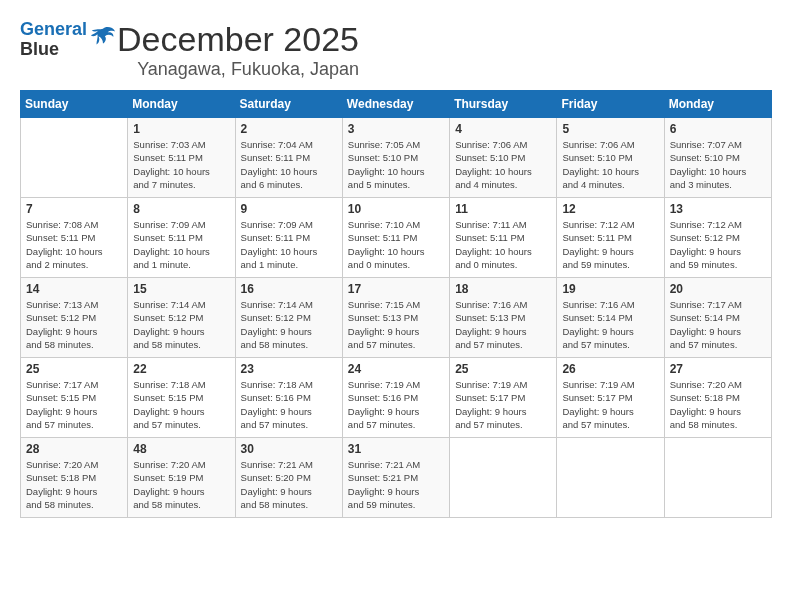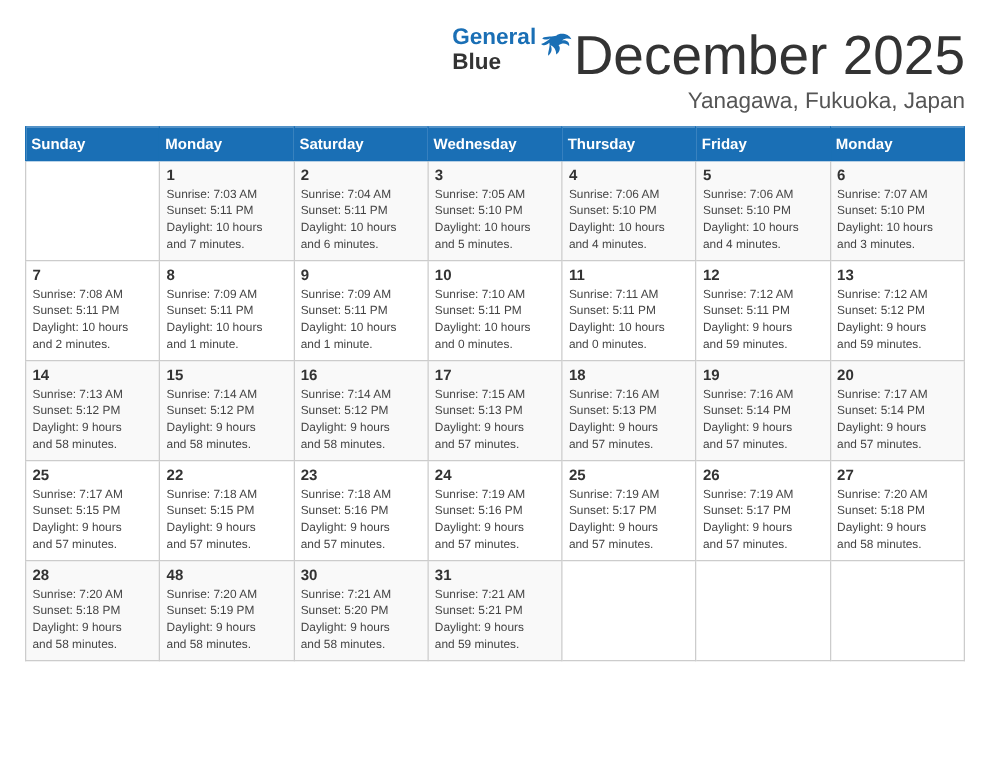--- a/index.html
+++ b/index.html
@@ -5,21 +5,21 @@
     * { box-sizing: border-box; margin: 0; padding: 0; }
     body {
       font-family: Arial, sans-serif;
       background: #fff;
       width: 792px;
       min-height: 612px;
       padding: 20px;
     }
     .header {
       display: flex;
-      justify-content: flex-end;
+      justify-content: flex-start;
       align-items: flex-start;
       margin-bottom: 10px;
     }
     .logo {
       display: flex;
       align-items: center;
     }
     .logo-text {
       font-size: 18px;
       font-weight: bold;
@@ -28,21 +28,21 @@
     }
     .logo-text span { color: #1a6fb5; }
     .logo-bird {
       width: 28px;
       height: 28px;
       margin-left: 2px;
       margin-top: -4px;
     }
     .title-section { text-align: right; }
     .month-title {
-      font-size: 44px;
+      font-size: 34px;
       font-weight: normal;
       color: #333;
     }
     .subtitle {
       font-size: 18px;
       color: #555;
     }
     table {
       width: 100%;
       border-collapse: collapse;

